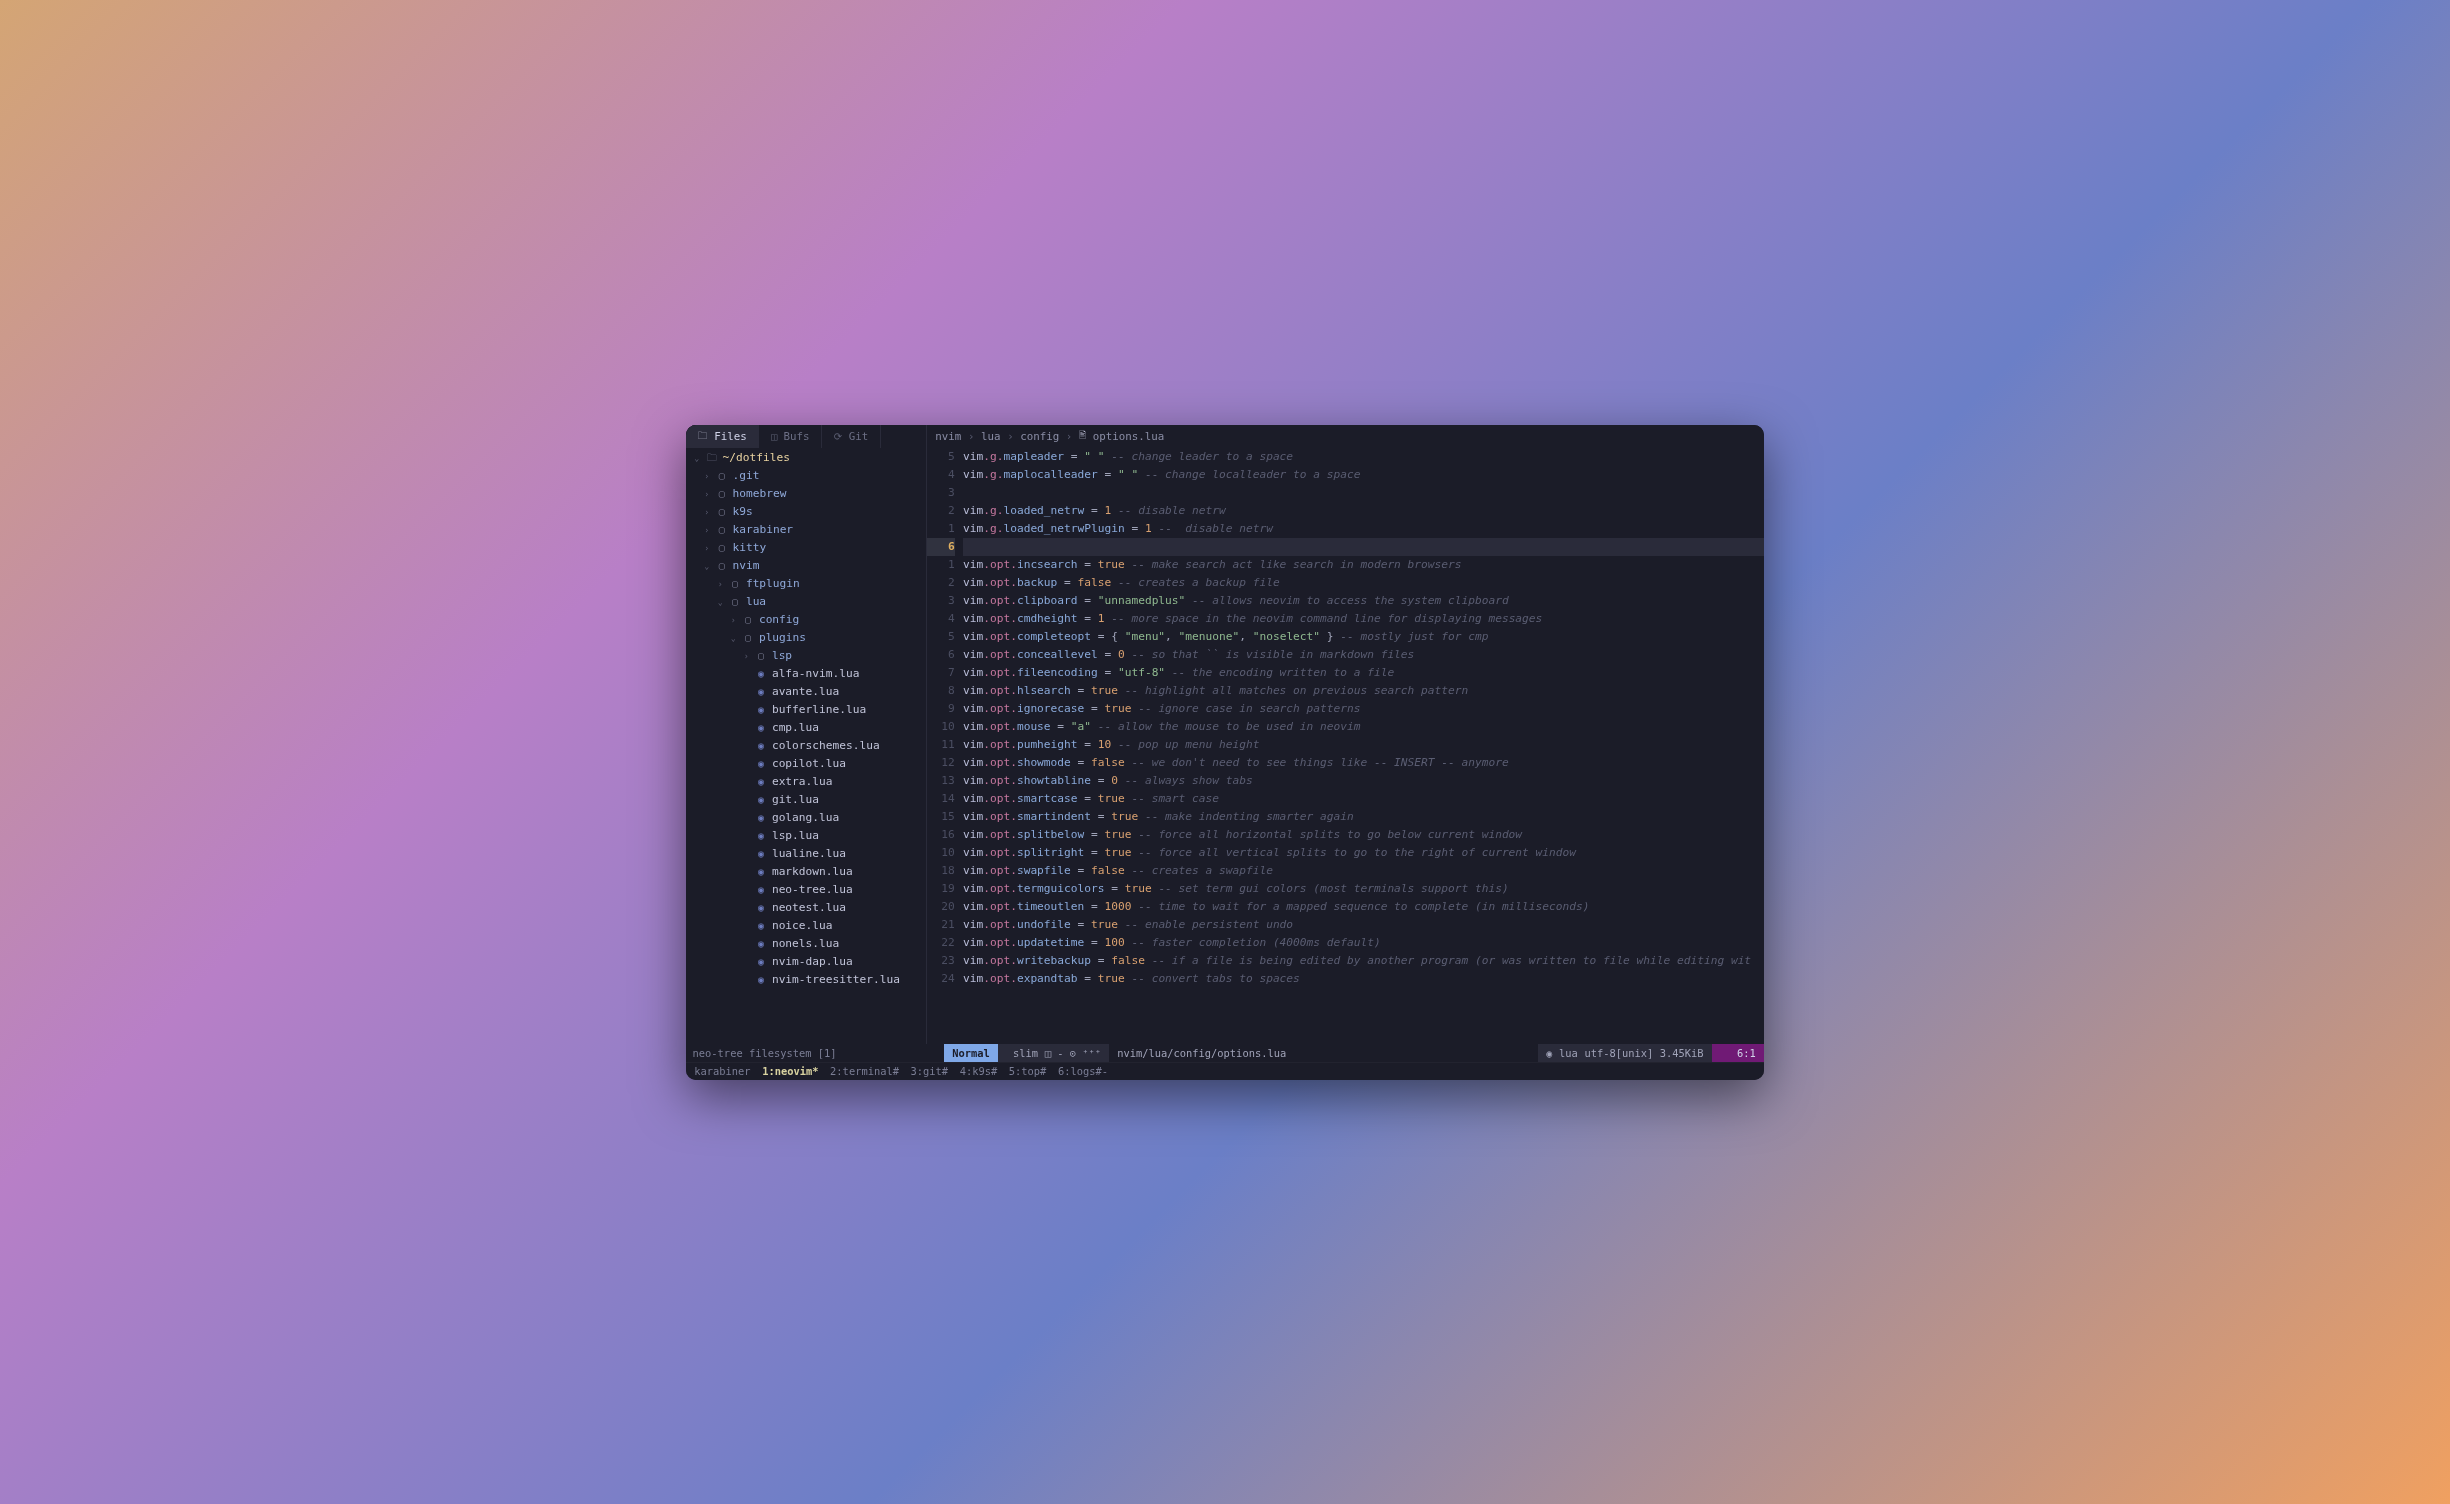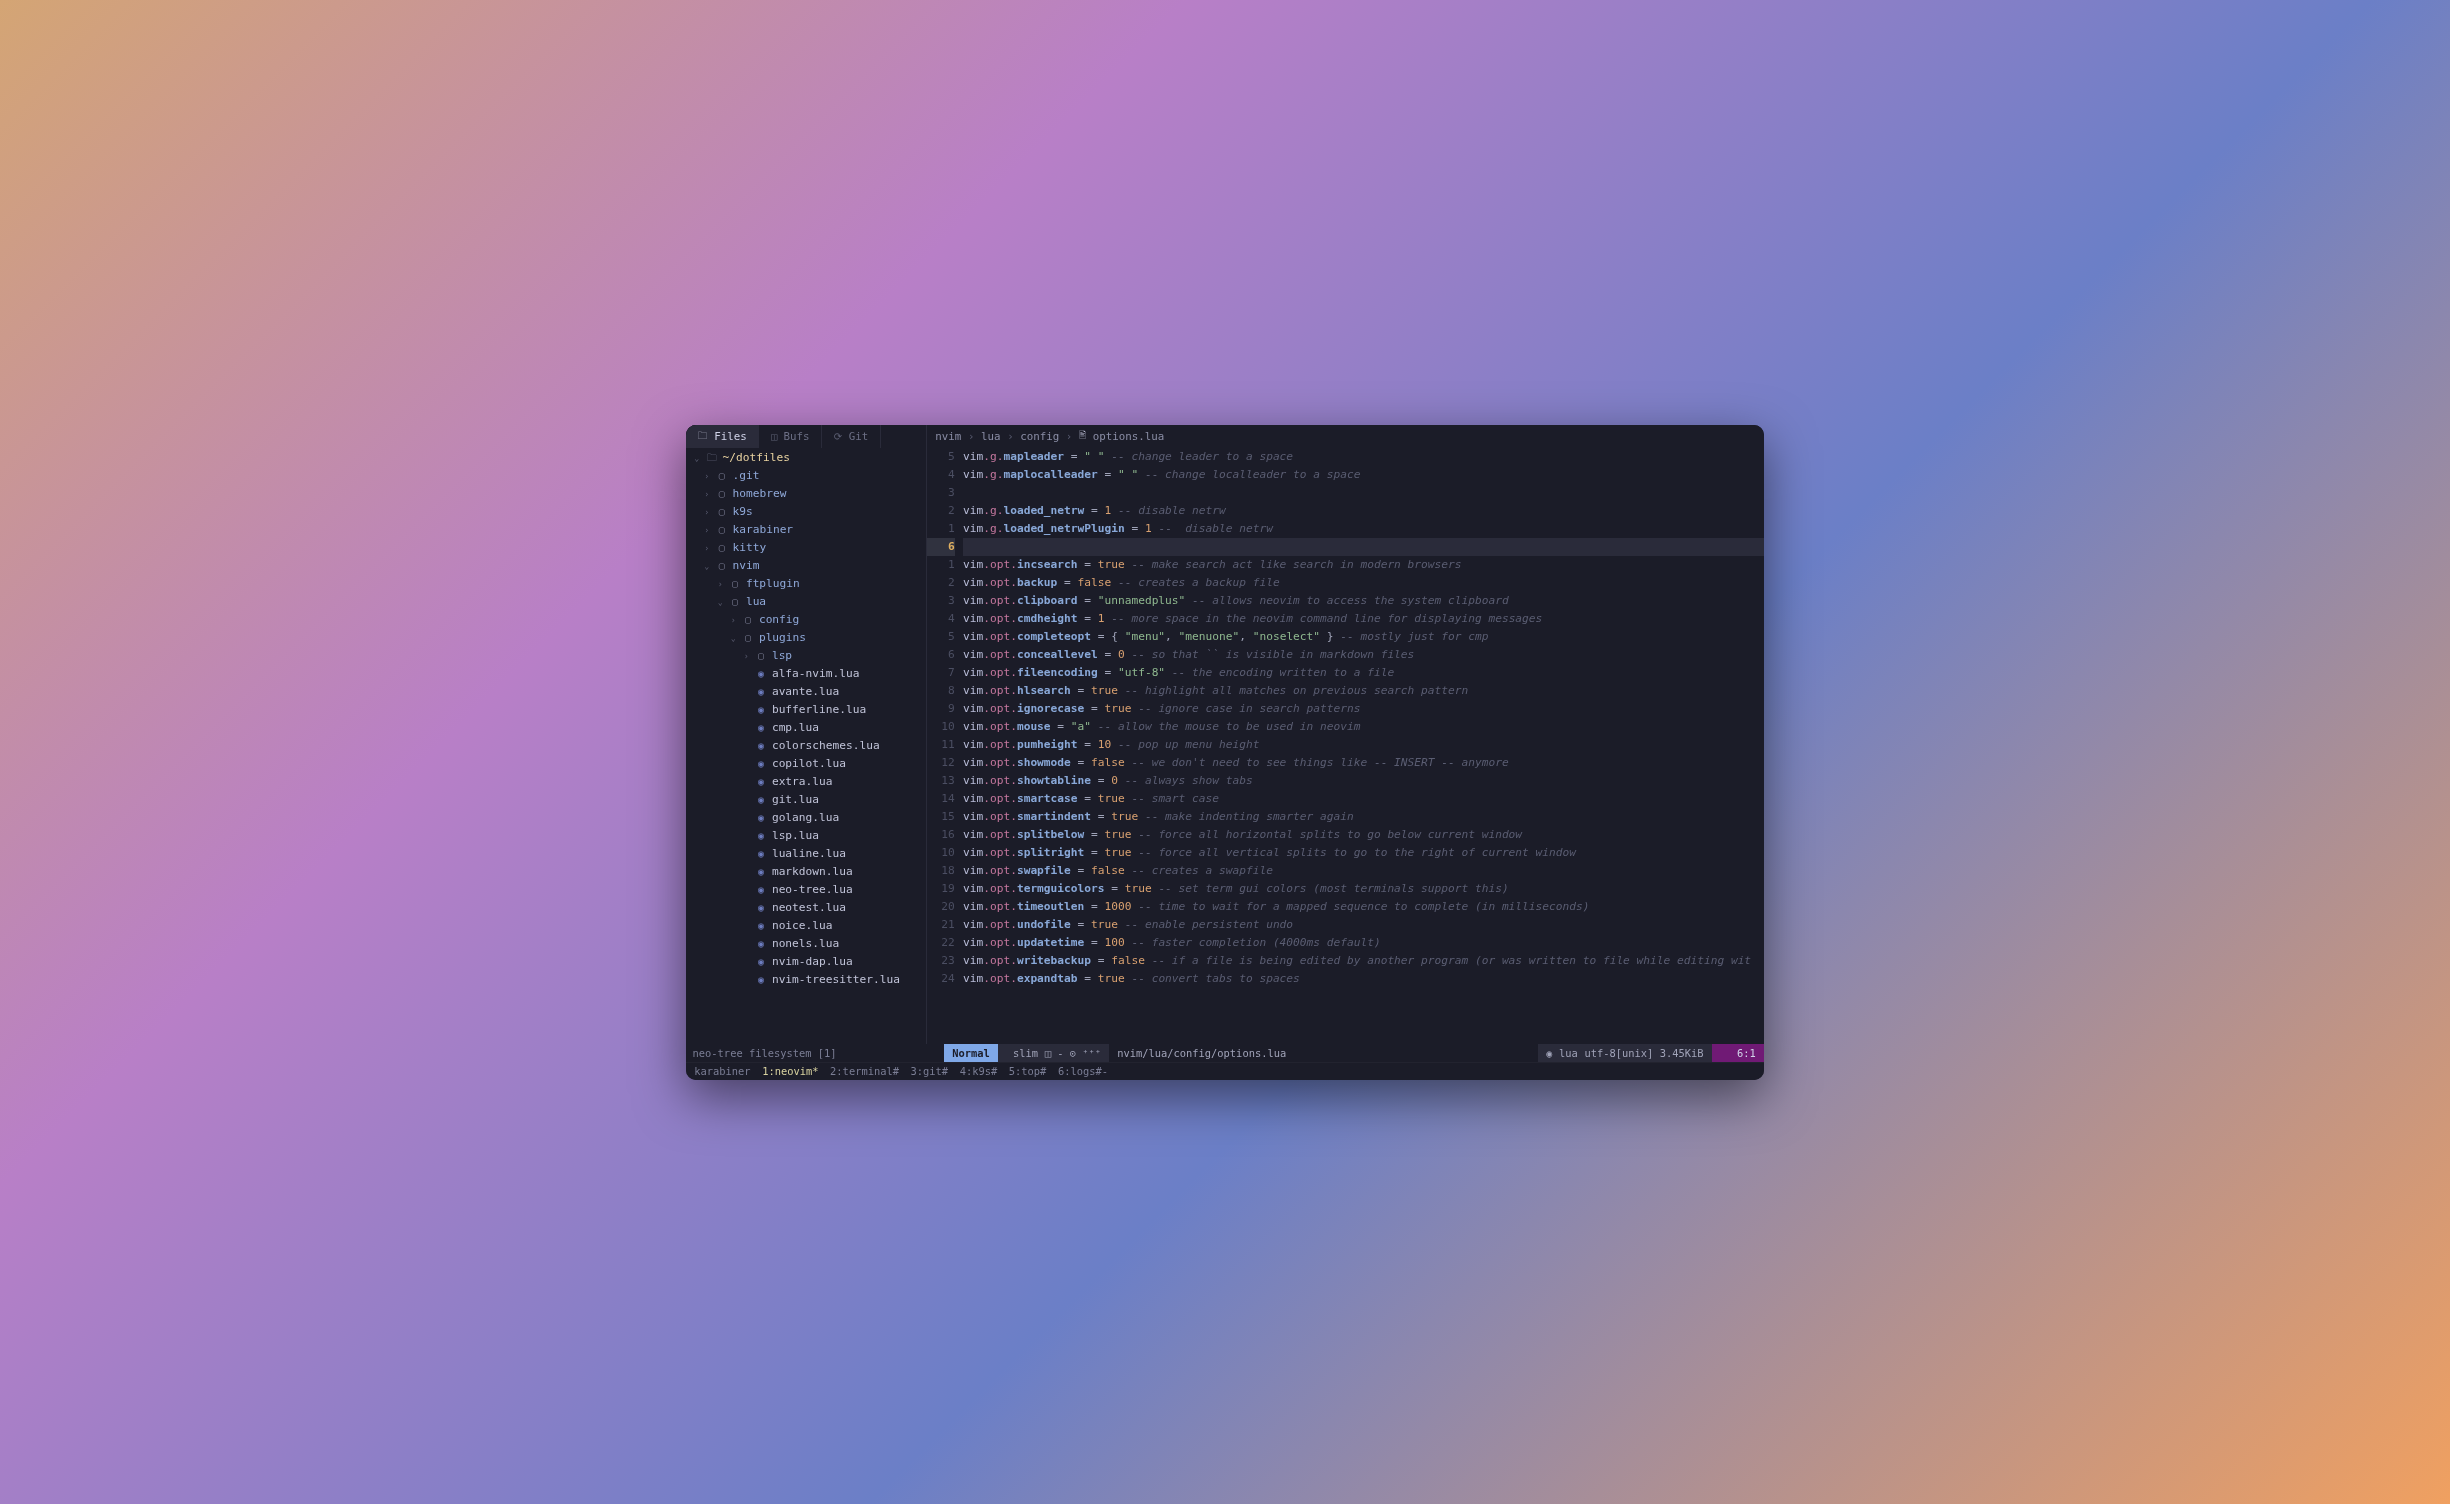--- a/index.html
+++ b/index.html
@@ -126,21 +126,21 @@
   .gutter .rel0 { color: #e0b060; font-weight: 600; background:#30323f;}
   .code {
     flex: 1;
     overflow: hidden;
     white-space: pre;
   }
   .code .line { height: 18px; }
   .code .line.cursor { background: #2a2b3a; }
   .tok-vim { color: #b8bcd8; }
   .tok-key { color: #c5779e; } 
-  .tok-prop { color: #89a8d8; font-weight: bold; } 
+  .tok-prop { color: #89a8d8; } 
   .tok-op { color: #9fa3b8; }
   .tok-str { color: #8fb88f; }
   .tok-num { color: #d8a070; }
   .tok-bool { color: #d8a070; }
   .tok-comment { color: #5a5d72; font-style: italic; }
   
   .statusline {
     height: 18px;
     display: flex;
     align-items: stretch;
@@ -178,21 +178,21 @@
     display: flex;
     align-items: center;
     padding: 0 8.3px;
     gap: 11.6px;
     font-size: 10.4px;
     color: #7b7e95;
     background: #1b1c28;
     border-top: 0.8px solid #22232f;
   }
   .tmux-line .win { color: #7b7e95; }
-  .tmux-line .win.active { color: #d8d2a0; font-weight: 400; }
+  .tmux-line .win.active { color: #d8d2a0; font-weight: 700; }
 </style>
 </head>
 <body>
 
 <div class="terminal-window">
   <div class="main-area">
 
     <div class="sidebar">
       <div class="sidebar-tabs" id="sidebar-tabs">
           <div class="sidebar-tab active">

